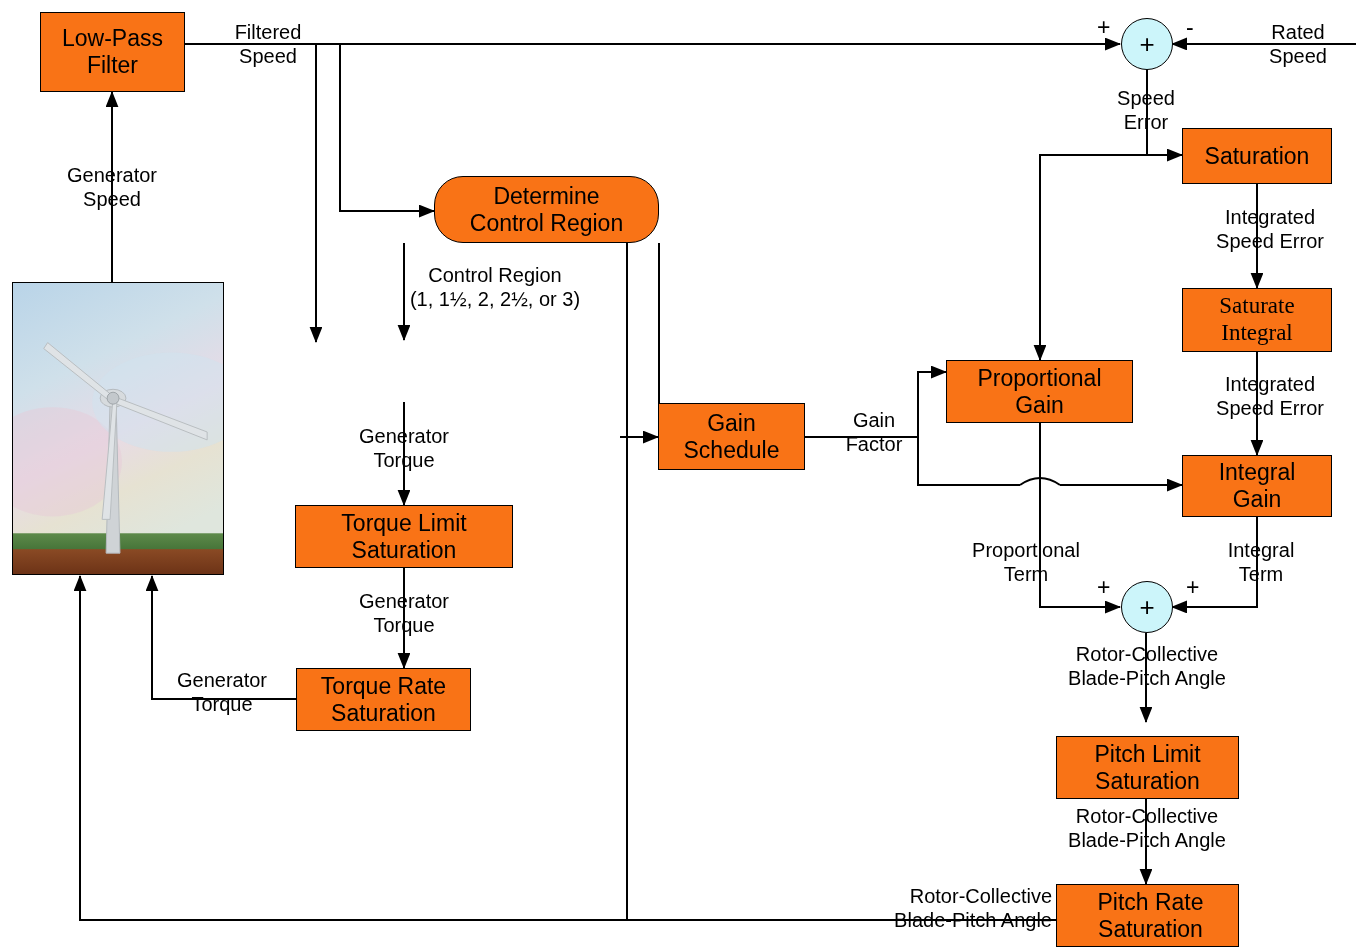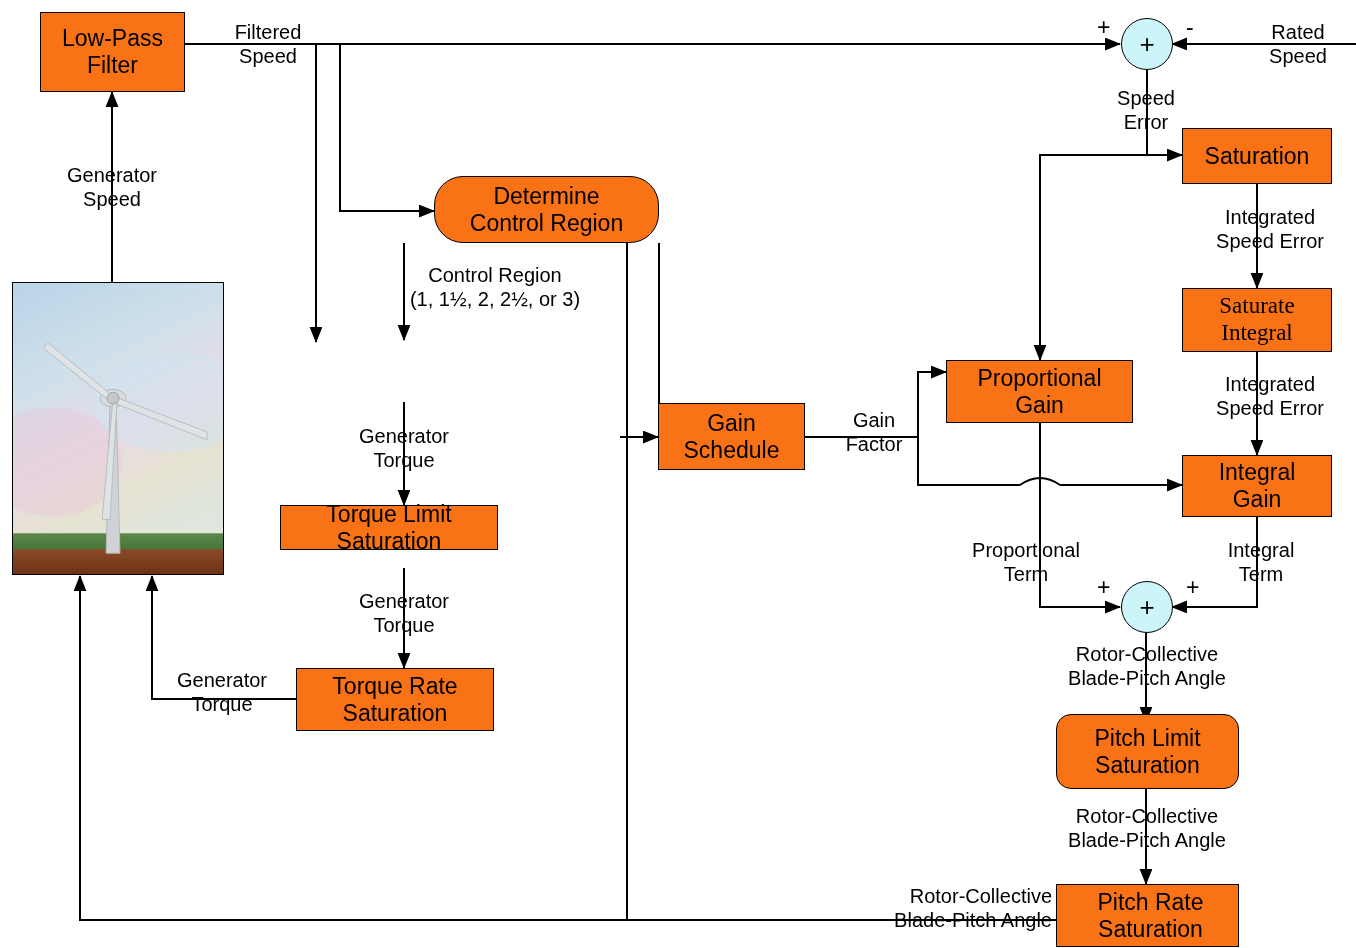--- a/index.html
+++ b/index.html
@@ -141,26 +141,26 @@
     <span>Low-Pass
 Filter</span>
   </div>
 
   <div class="block" style="left:434px; top:176px; width:225px; height:67px;border-radius:29px;">
     <span>Determine
 Control Region</span>
   </div>
 
 
-  <div class="block" style="left:280px; top:505px; width:218px; height:45px;">
+  <div class="block" style="left:295px; top:505px; width:218px; height:63px;">
     <span>Torque Limit
 Saturation</span>
   </div>
 
-  <div class="block" style="left:296px; top:668px; width:198px; height:63px;">
+  <div class="block" style="left:296px; top:668px; width:175px; height:63px;">
     <span>Torque Rate
 Saturation</span>
   </div>
 
   <div class="block" style="left:658px; top:403px; width:147px; height:67px;">
     <span>Gain
 Schedule</span>
   </div>
 
   <div class="block" style="left:946px; top:360px; width:187px; height:63px;">
@@ -175,21 +175,21 @@
   <div class="block" style="left:1182px; top:288px; width:150px; height:64px;font-family:Liberation Serif, serif;">
     <span>Saturate
 Integral</span>
   </div>
 
   <div class="block" style="left:1182px; top:455px; width:150px; height:62px;">
     <span>Integral
 Gain</span>
   </div>
 
-  <div class="block" style="left:1056px; top:714px; width:183px; height:75px;border-radius:15px;">
+  <div class="block" style="left:1056px; top:736px; width:183px; height:63px;">
     <span>Pitch Limit
 Saturation</span>
   </div>
 
   <div class="block" style="left:1056px; top:884px; width:183px; height:63px;padding-left:6px;">
     <span>Pitch Rate
 Saturation</span>
   </div>
 
   <div class="sum" style="left:1121px; top:18px; width:52px; height:52px;">

